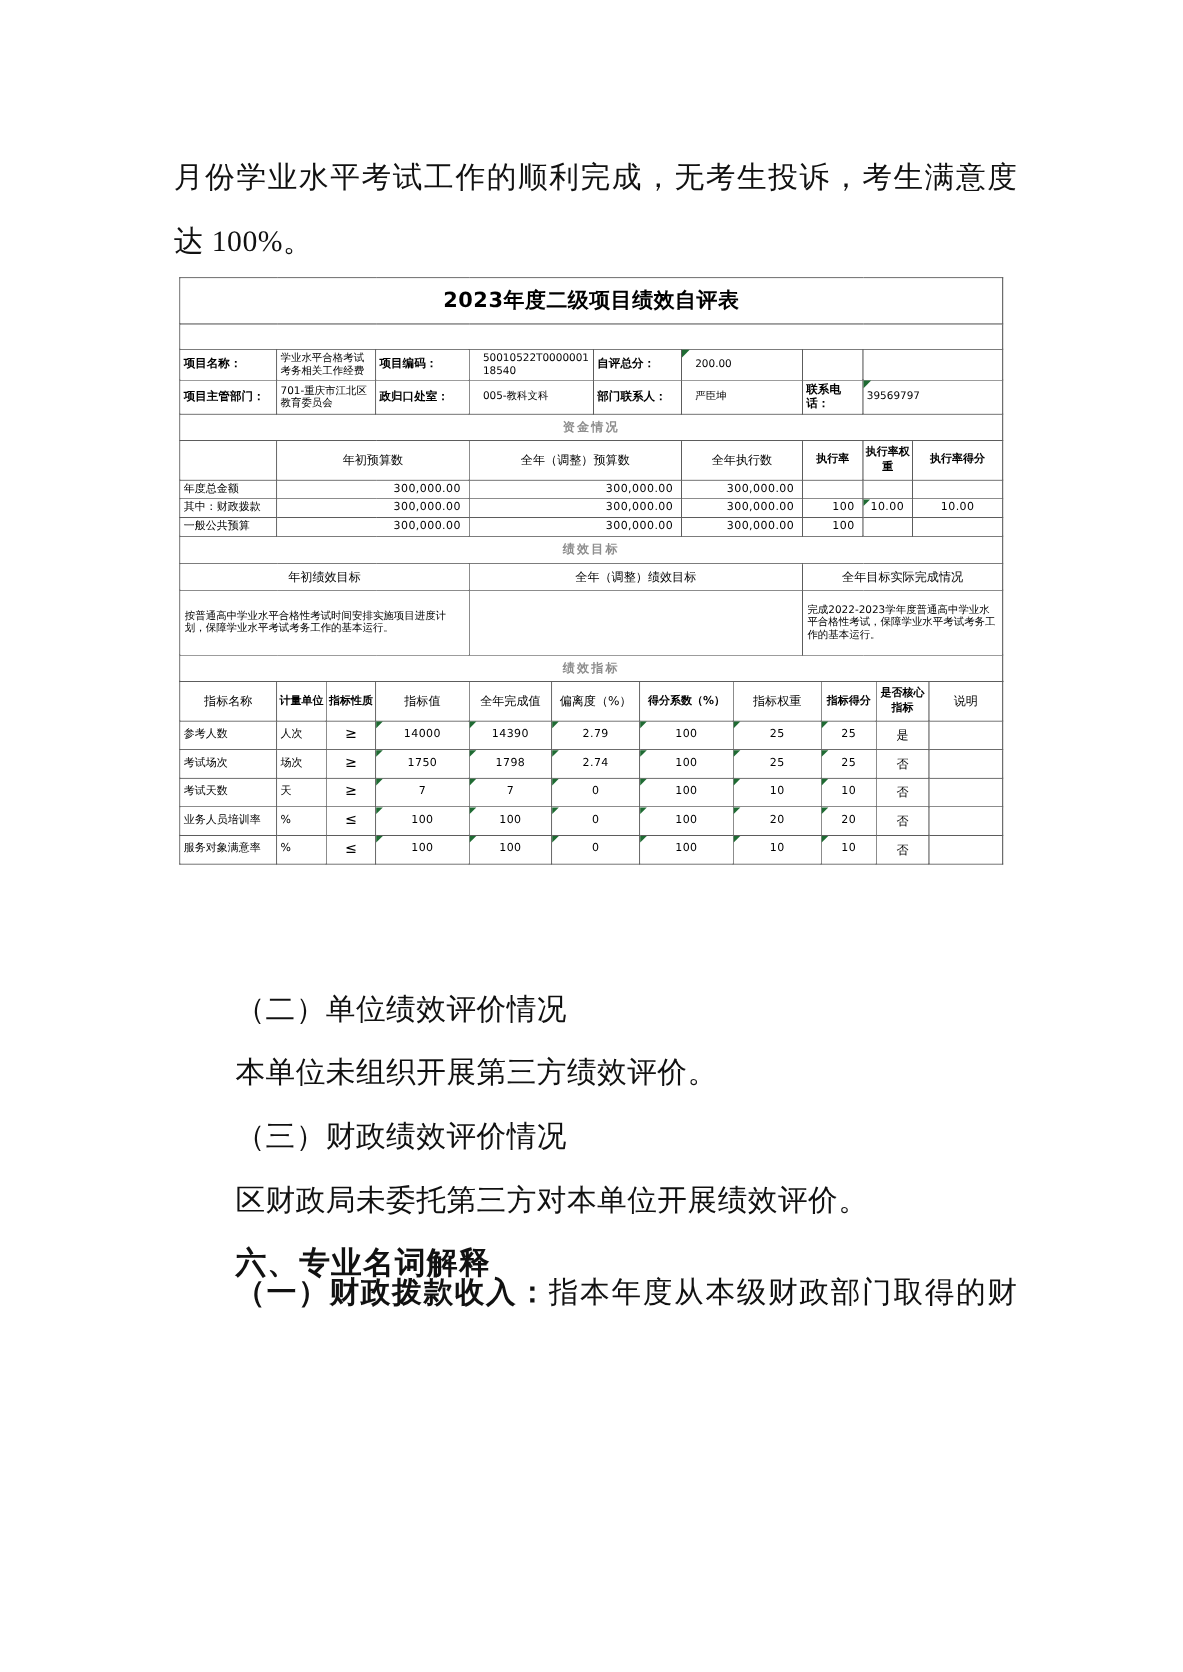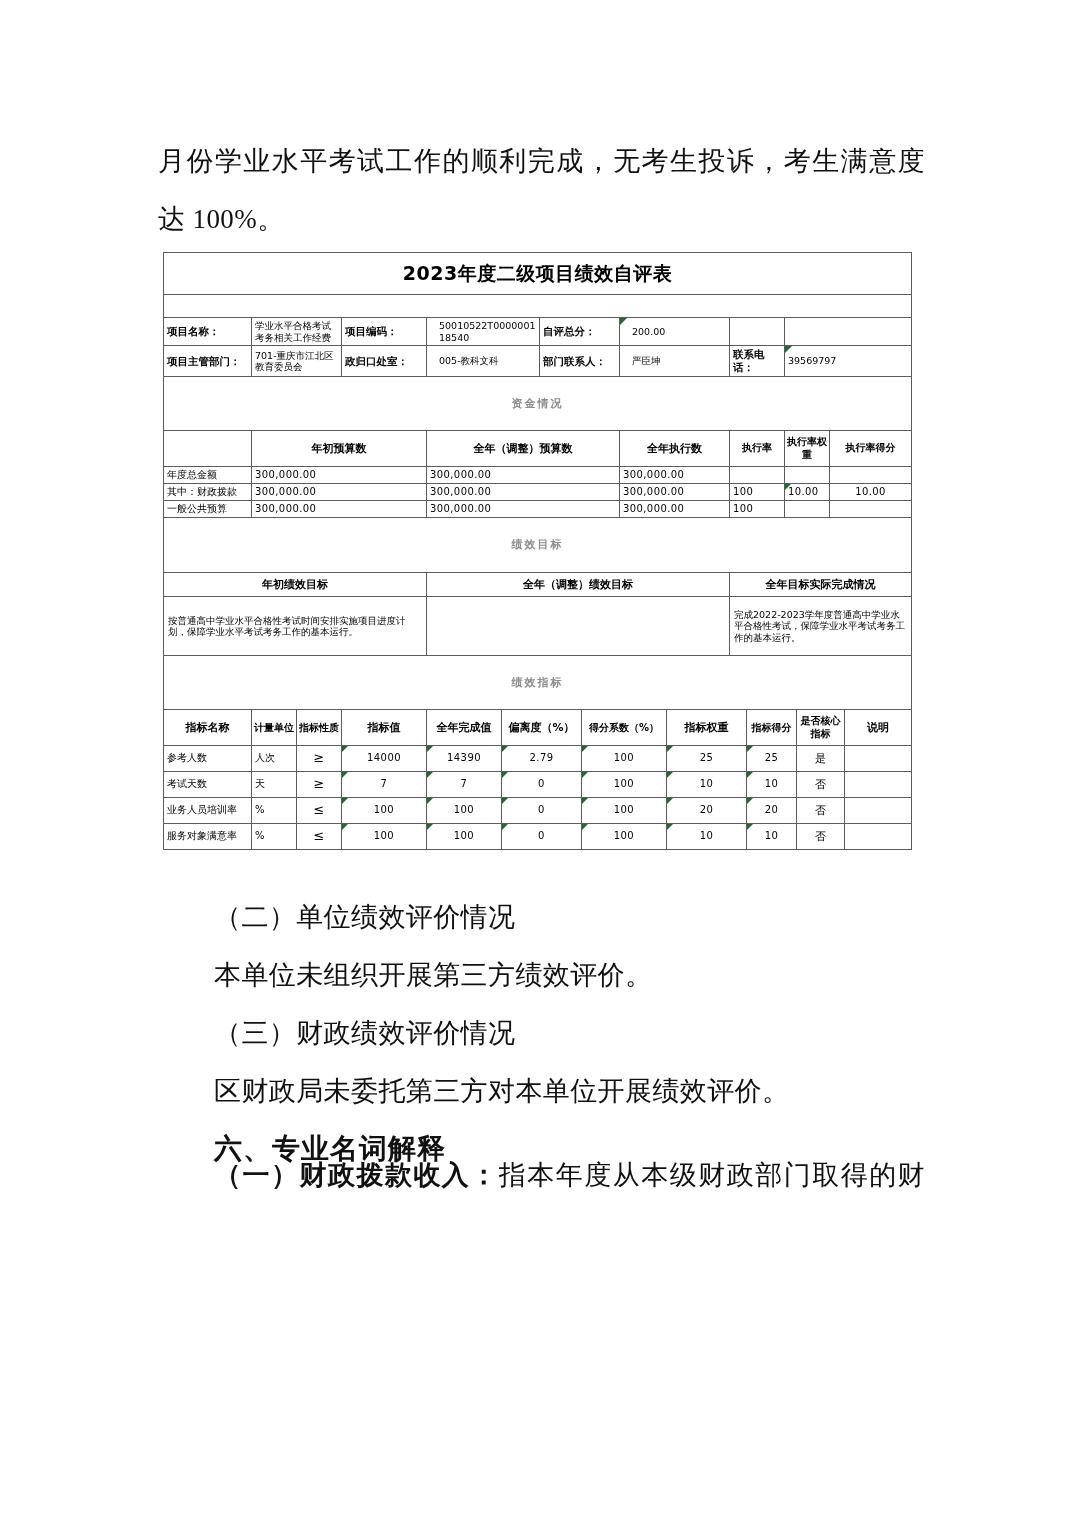--- a/index.html
+++ b/index.html
@@ -91,42 +91,42 @@
   .val {
     font-size: 9.5px;
   }
   .val-pad { padding-left: 12px !important; }
   .section-band {
     text-align: center;
     color: #8e8e8e;
     font-size: 11px;
     font-weight: bold;
     letter-spacing: 2px;
-    padding: 20px 0 !important;
+    padding: 5px 0 !important;
   }
   .colhead {
     text-align: center;
-    font-weight: bold;
+    font-weight: normal;
     font-size: 11px;
     line-height: 1.12;
     padding: 5px 2px !important;
   }
   .colhead-sm {
     text-align: center;
     font-weight: bold;
     font-size: 10px;
     line-height: 1.1;
     padding: 5px 1px !important;
   }
   .rowlbl {
     font-size: 10px;
     padding-left: 3px !important;
   }
   .num {
-    text-align: left;
+    text-align: right;
     padding-right: 7px !important;
     font-size: 10px;
     letter-spacing: 0.4px;
   }
   .numc {
     text-align: center;
     font-size: 10px;
     letter-spacing: 0.4px;
   }
   .goal-cell {
@@ -313,20 +313,33 @@
         <td class="numc gt-r">14000</td>
         <td class="numc gt-r">14390</td>
         <td class="numc gt-r">2.79</td>
         <td class="numc gt-r">100</td>
         <td class="numc gt-r">25</td>
         <td class="numc gt-r">25</td>
         <td class="core">是</td>
         <td></td>
       </tr>
       <tr class="ind-row">
+        <td class="ind-name">考试场次</td>
+        <td class="ind-unit">场次</td>
+        <td class="ind-sym">≥</td>
+        <td class="numc gt-r">1750</td>
+        <td class="numc gt-r">1798</td>
+        <td class="numc gt-r">2.74</td>
+        <td class="numc gt-r">100</td>
+        <td class="numc gt-r">25</td>
+        <td class="numc gt-r">25</td>
+        <td class="core">否</td>
+        <td></td>
+      </tr>
+      <tr class="ind-row">
         <td class="ind-name">考试天数</td>
         <td class="ind-unit">天</td>
         <td class="ind-sym">≥</td>
         <td class="numc gt-r">7</td>
         <td class="numc gt-r">7</td>
         <td class="numc gt-r">0</td>
         <td class="numc gt-r">100</td>
         <td class="numc gt-r">10</td>
         <td class="numc gt-r">10</td>
         <td class="core">否</td>

